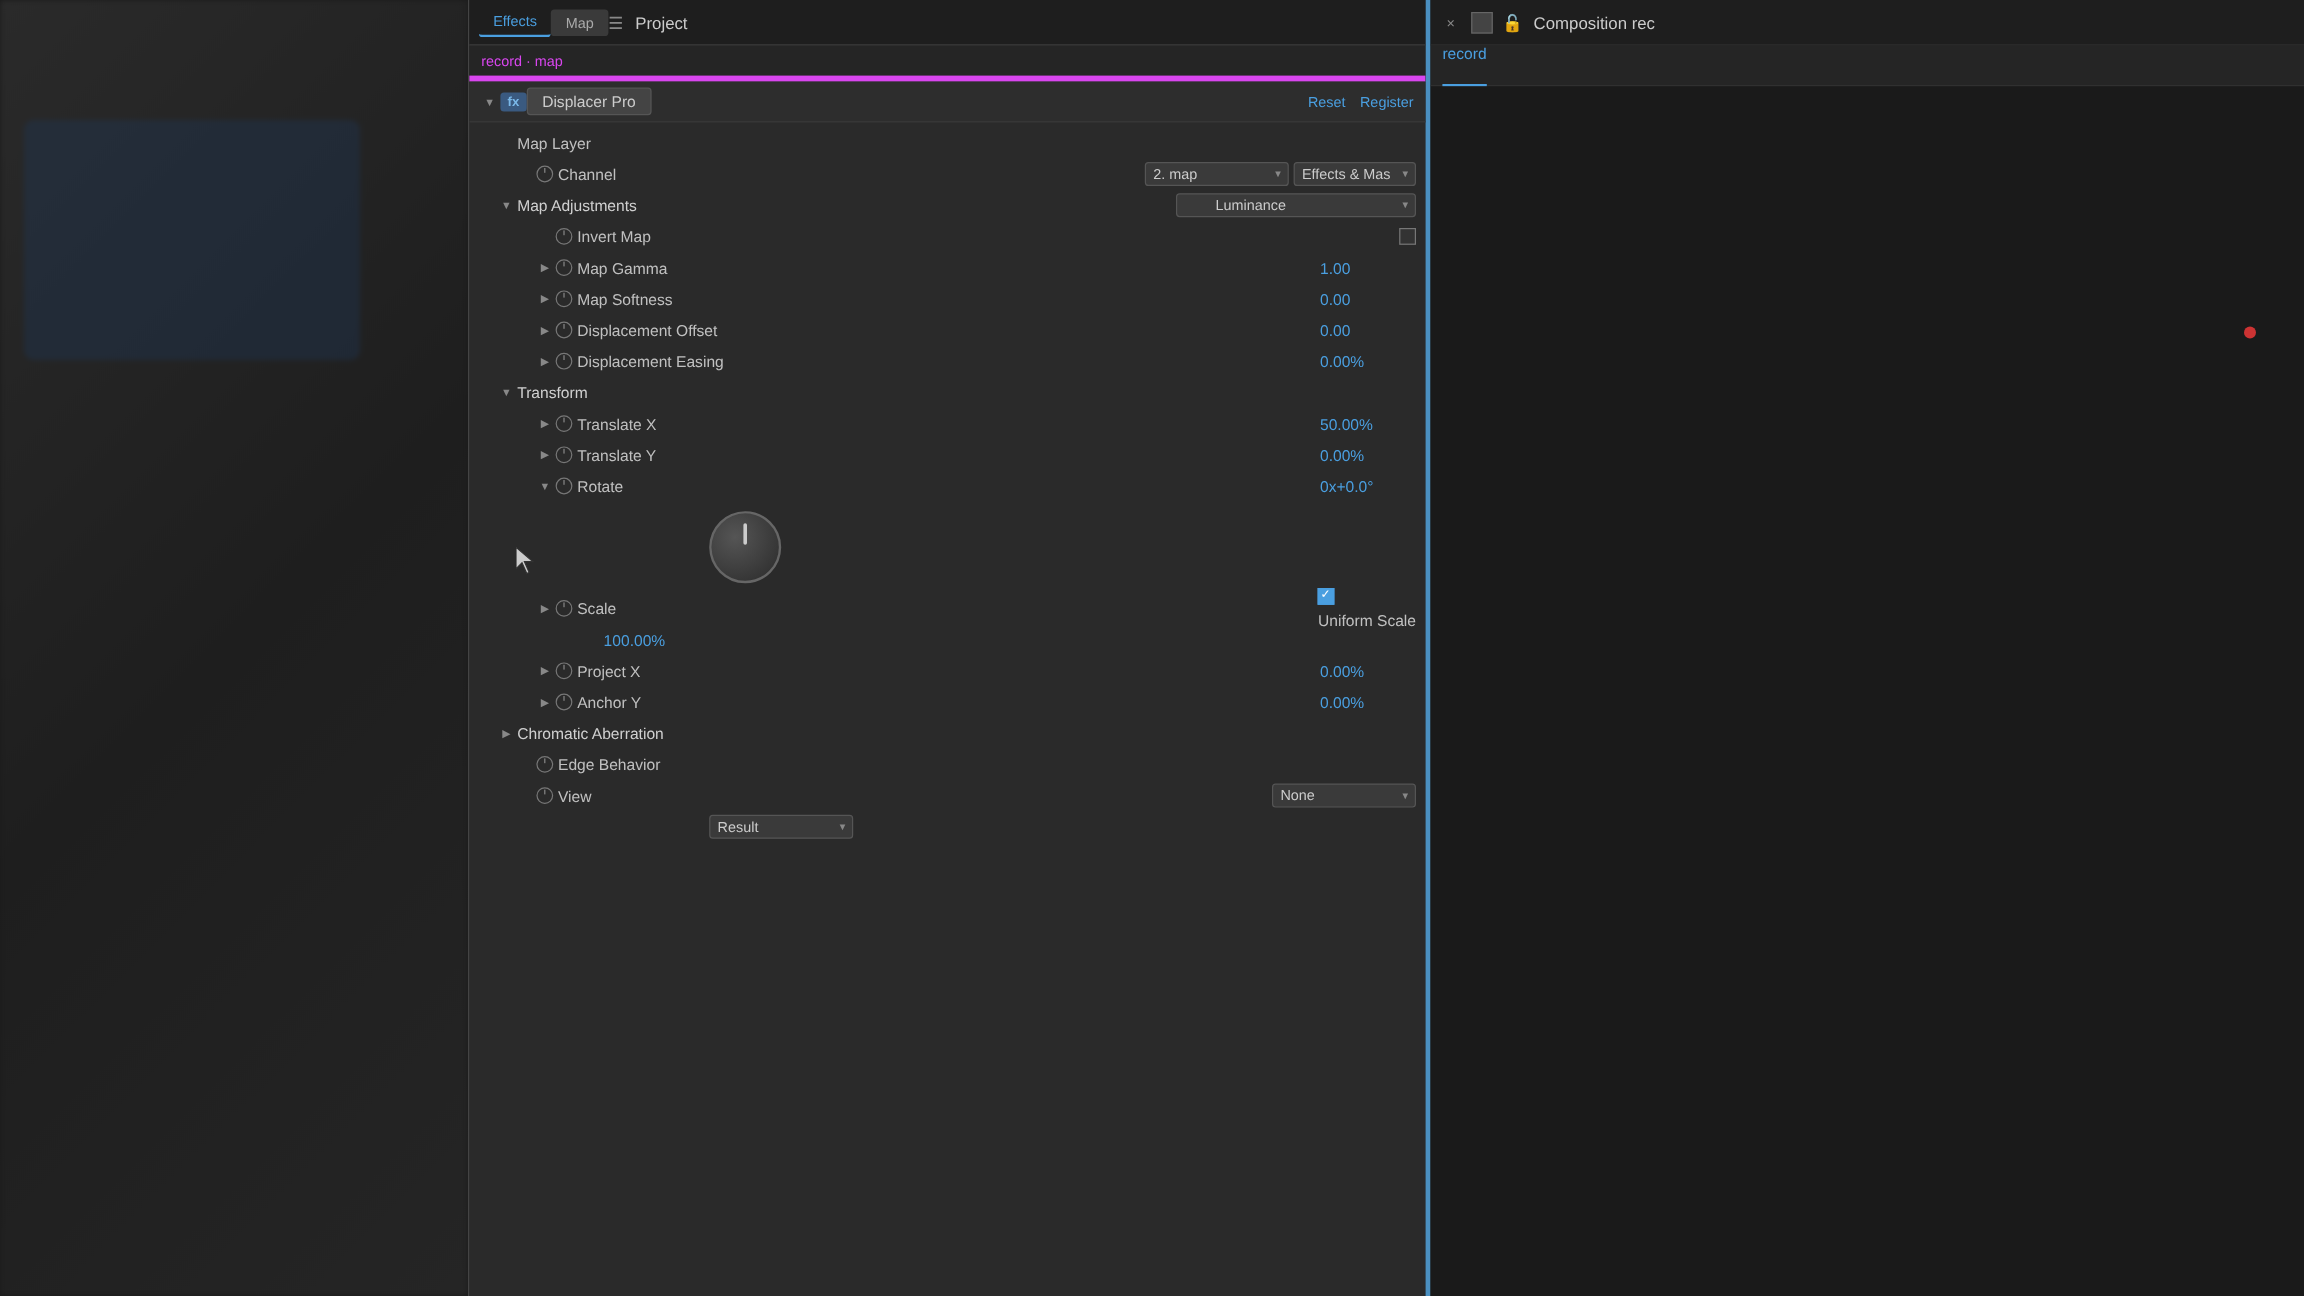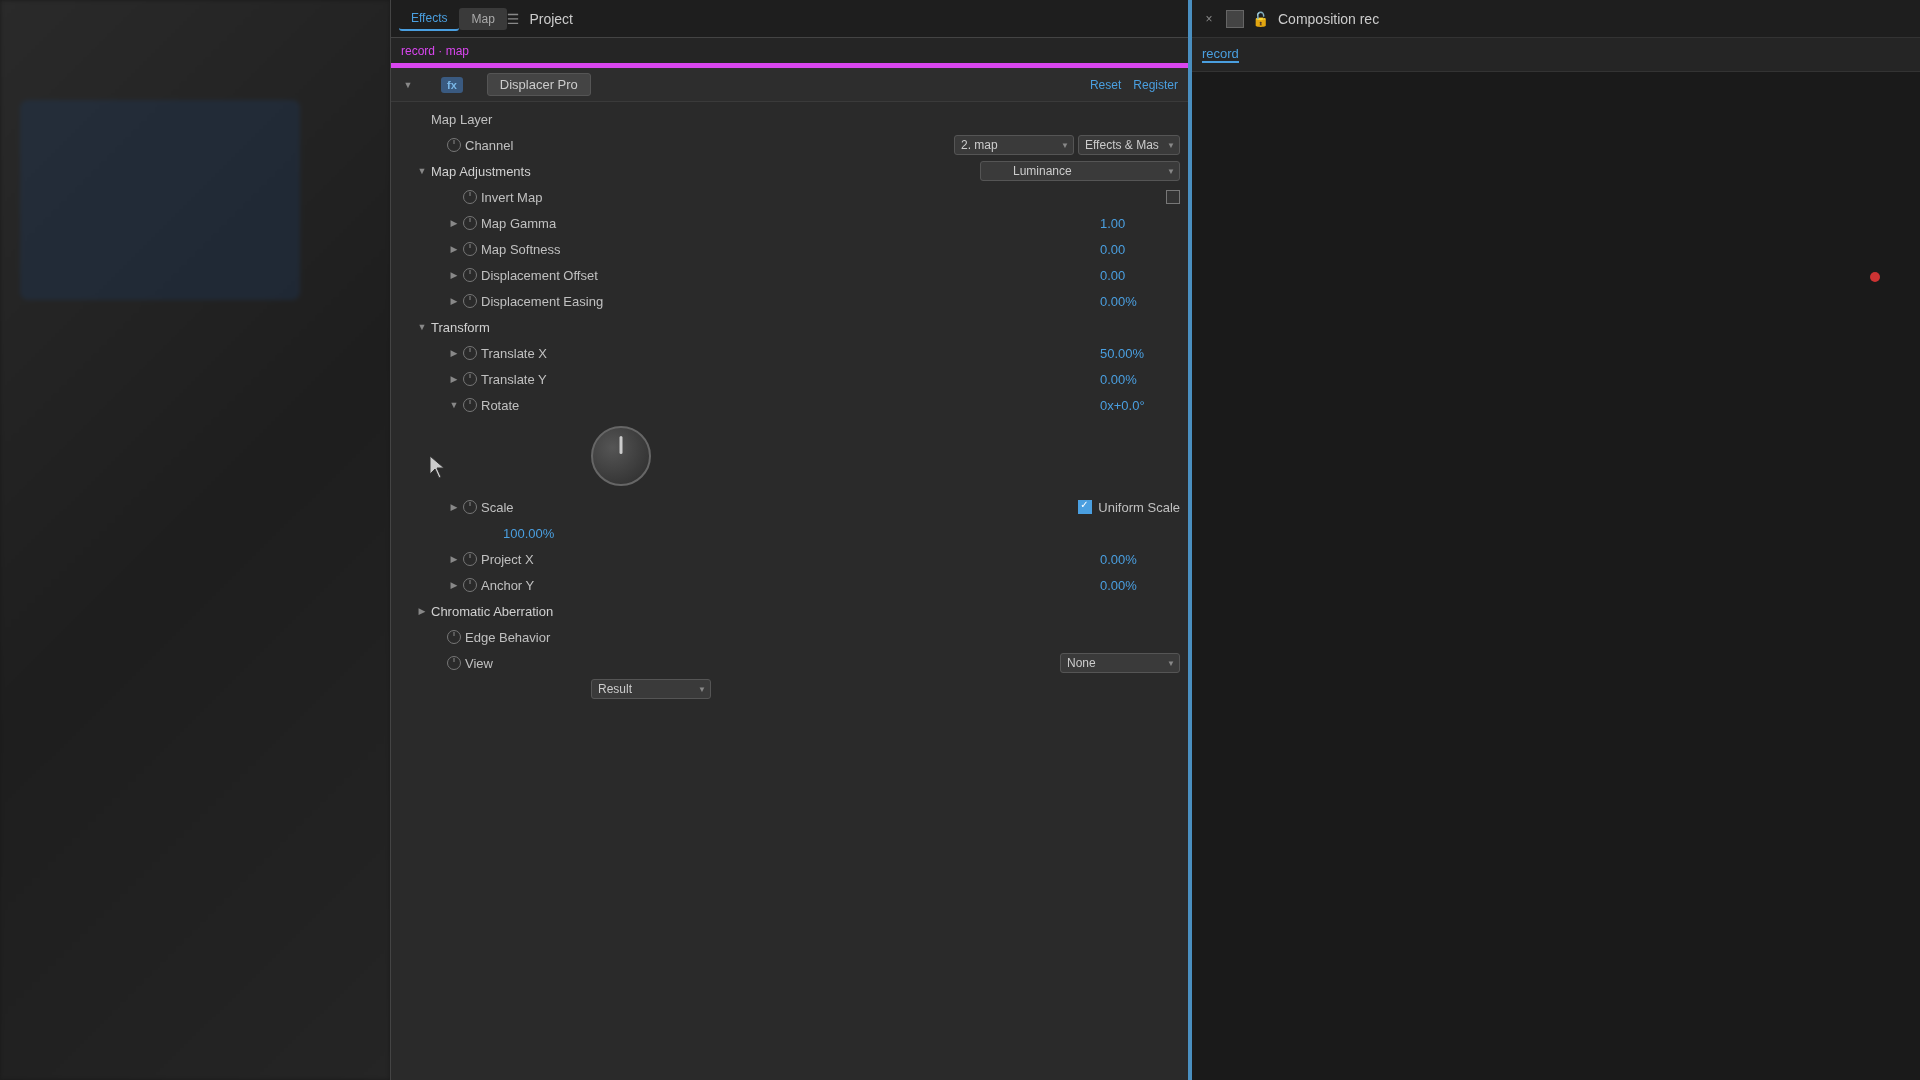--- a/index.html
+++ b/index.html
@@ -109,21 +109,21 @@
     }
 
     
     .effect-header {
       display: flex;
       align-items: center;
       height: 34px;
       background: #2d2d2d;
       padding: 0 10px;
       border-bottom: 1px solid #3a3a3a;
-      gap: 24px;
+      gap: 0;
     }
 
     .fx-badge {
       background: #3a5a80;
       color: #7ab8e8;
       font-size: 11px;
       font-weight: bold;
       padding: 2px 6px;
       border-radius: 3px;
     }
@@ -337,20 +337,21 @@
       height: 18px;
       background: #ccc;
       border-radius: 2px;
       transform: translateX(-50%);
     }
 
     
     .uniform-scale-row {
       display: flex;
       gap: 6px;
+      flex-direction: column;
     }
 
     
     .right-panel {
       position: absolute;
       left: 1190px;
       top: 0;
       width: 730px;
       height: 1080px;
       background: #1e1e1e;
@@ -410,21 +411,21 @@
       height: 34px;
       background: #252525;
       border-bottom: 1px solid #333;
       padding: 0 10px;
     }
 
     .record-tab-label {
       color: #4a9fe0;
       font-size: 13px;
       border-bottom: 2px solid #4a9fe0;
-      padding-bottom: 0;
+      padding-bottom: 18px;
     }
 
     .right-panel-content {
       background: #1a1a1a;
       height: calc(1080px - 38px - 34px);
       position: relative;
     }
 
     .red-dot {
       width: 10px;

